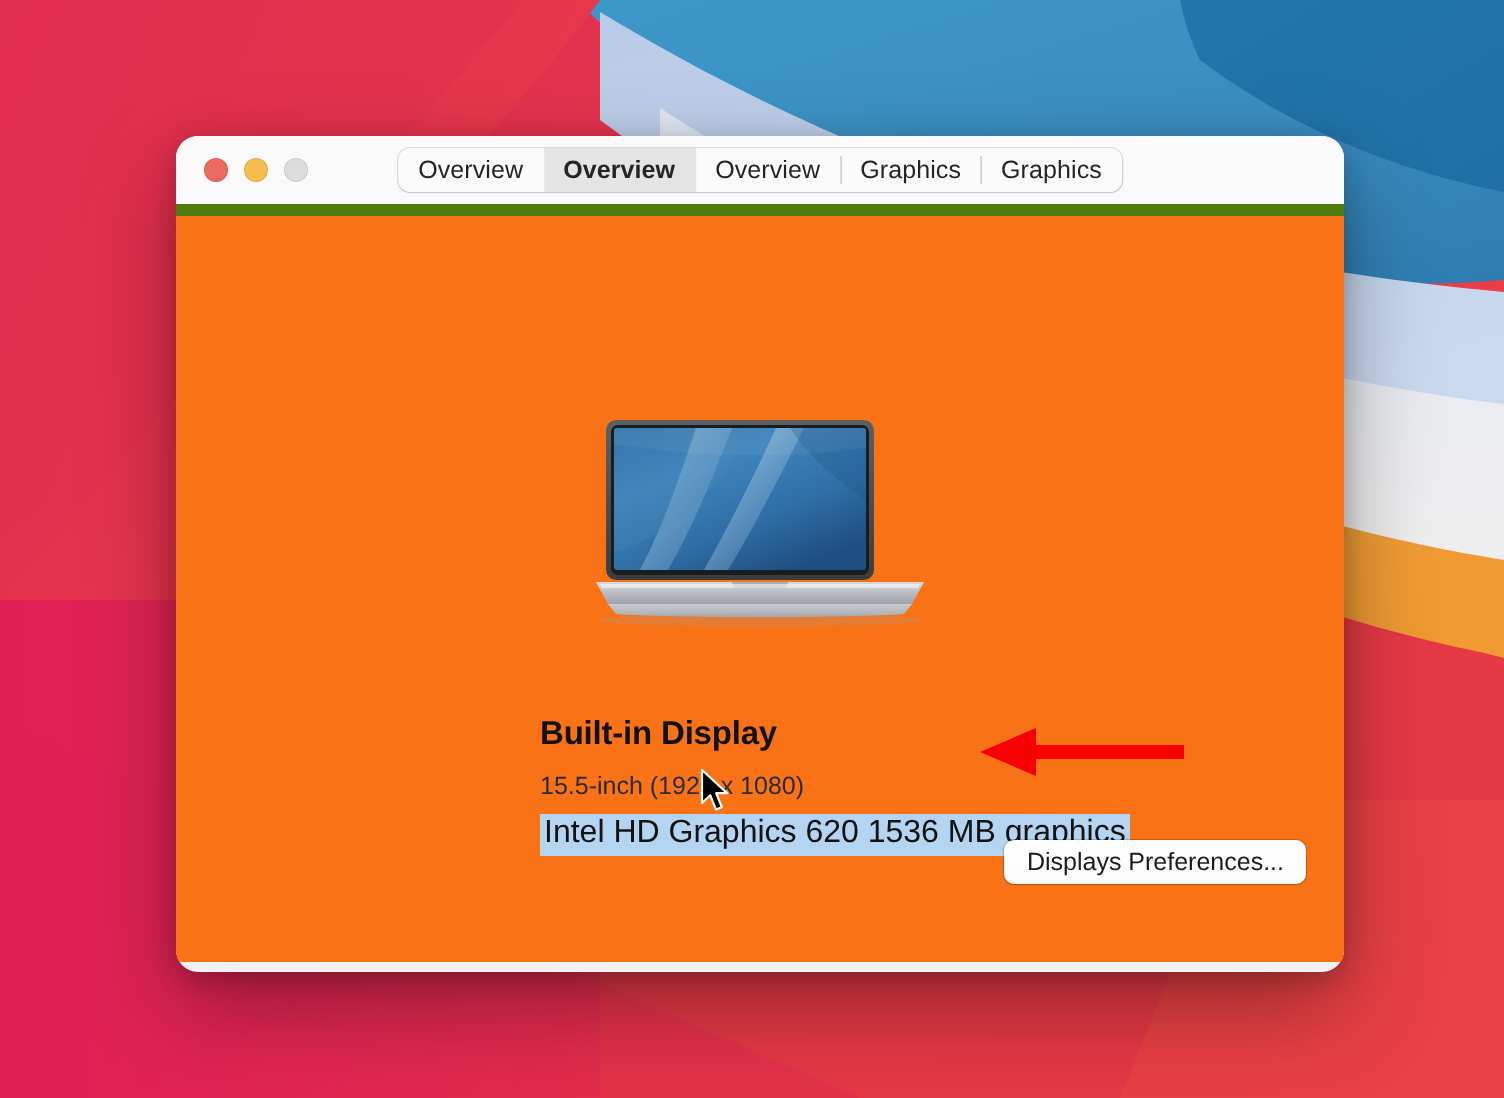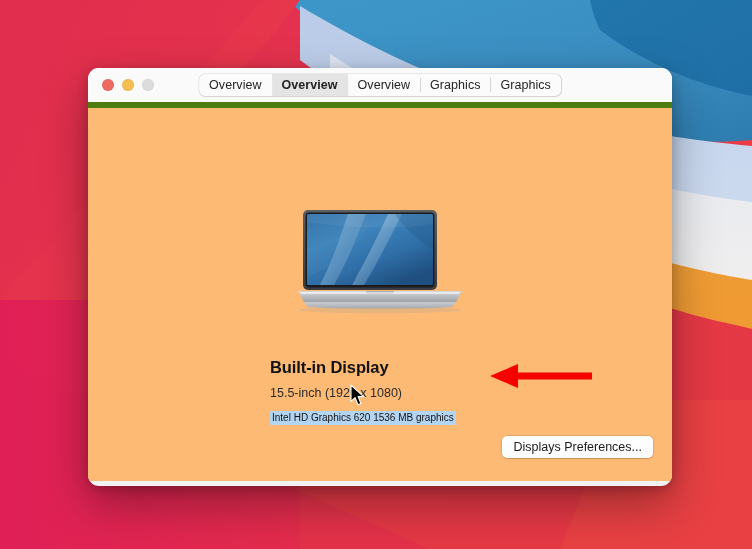--- a/index.html
+++ b/index.html
@@ -82,21 +82,21 @@
     position:absolute;
     left:0; top:4px; bottom:4px;
     width:1px;
     background:#d2d2d2;
   }
 
   
   #content {
     position:relative;
     height:373px;
-    background:#fdba74;
+    background:#f97316;
     padding-left:34px;
   }
 
   
   #laptop-illustration {
     position:absolute;
     left:50%; top:96px;
     transform:translateX(-50%);
     width:180px; height:120px;
   }
@@ -115,31 +115,31 @@
     letter-spacing:-0.1px;
     margin-bottom:9px;
   }
   #display-size {
     font-size:12.5px;
     color:#2b2b2b;
     margin-bottom:7px;
   }
   #display-graphics {
     display:inline-block;
-    font-size:10px;
+    font-size:16px;
     color:#121212;
     background:#b4d5f2;
     padding:1px 2px 2px 2px;
   }
 
   
   #prefs-button {
     position:absolute;
     right:19px;
-    bottom:23px;
+    bottom:39px;
     height:22px;
     padding:0 11px;
     display:flex;
     align-items:center;
     justify-content:center;
     font-size:12.5px;
     color:#1c1c1c;
     background:linear-gradient(#ffffff,#fbfbfb);
     border-radius:5px;
     box-shadow:0 0 0 0.5px rgba(0,0,0,0.17), 0 0.5px 1.2px rgba(0,0,0,0.13);

